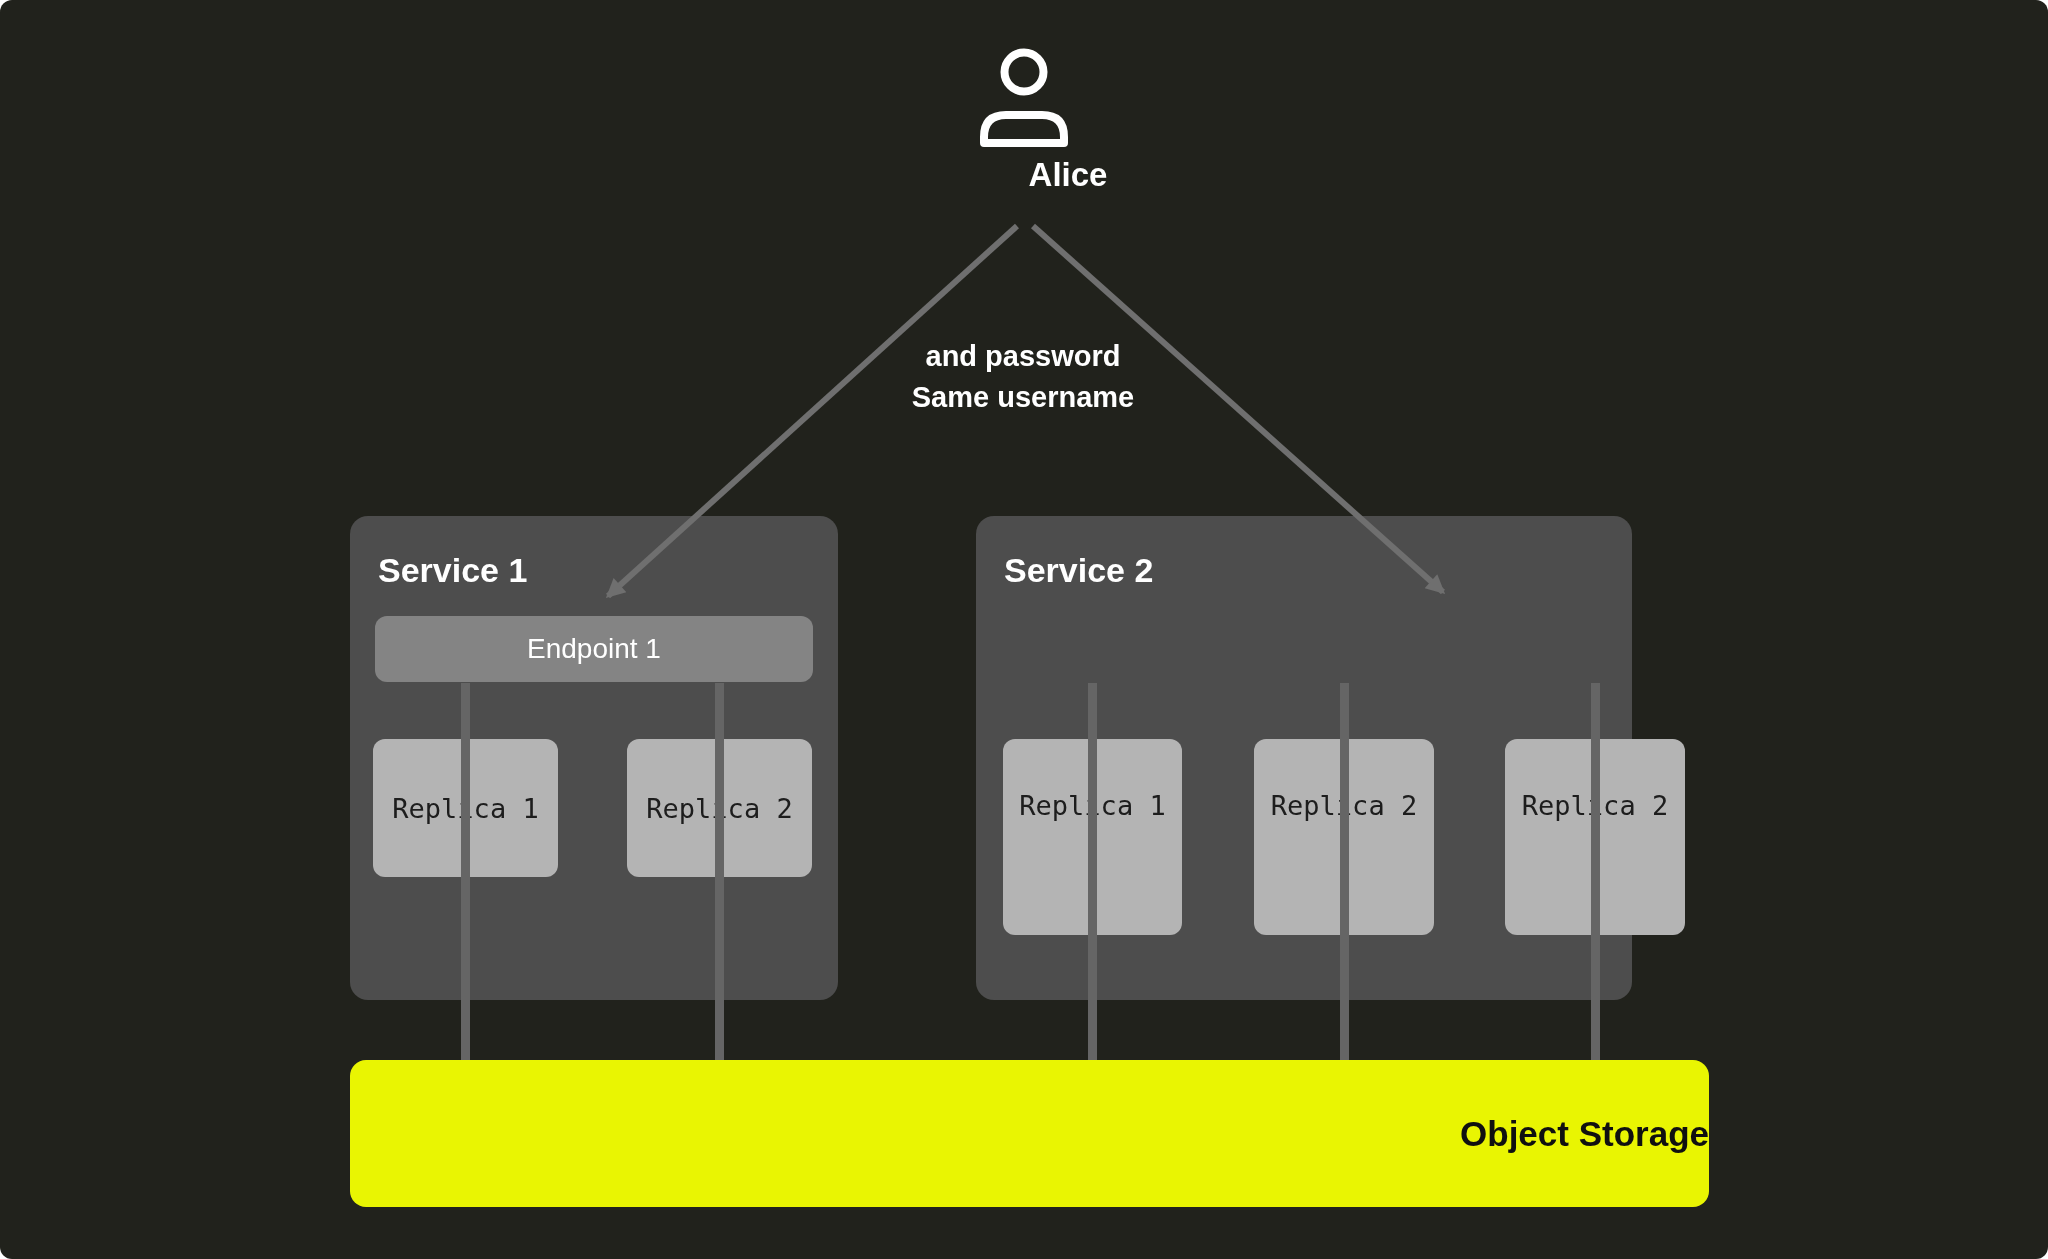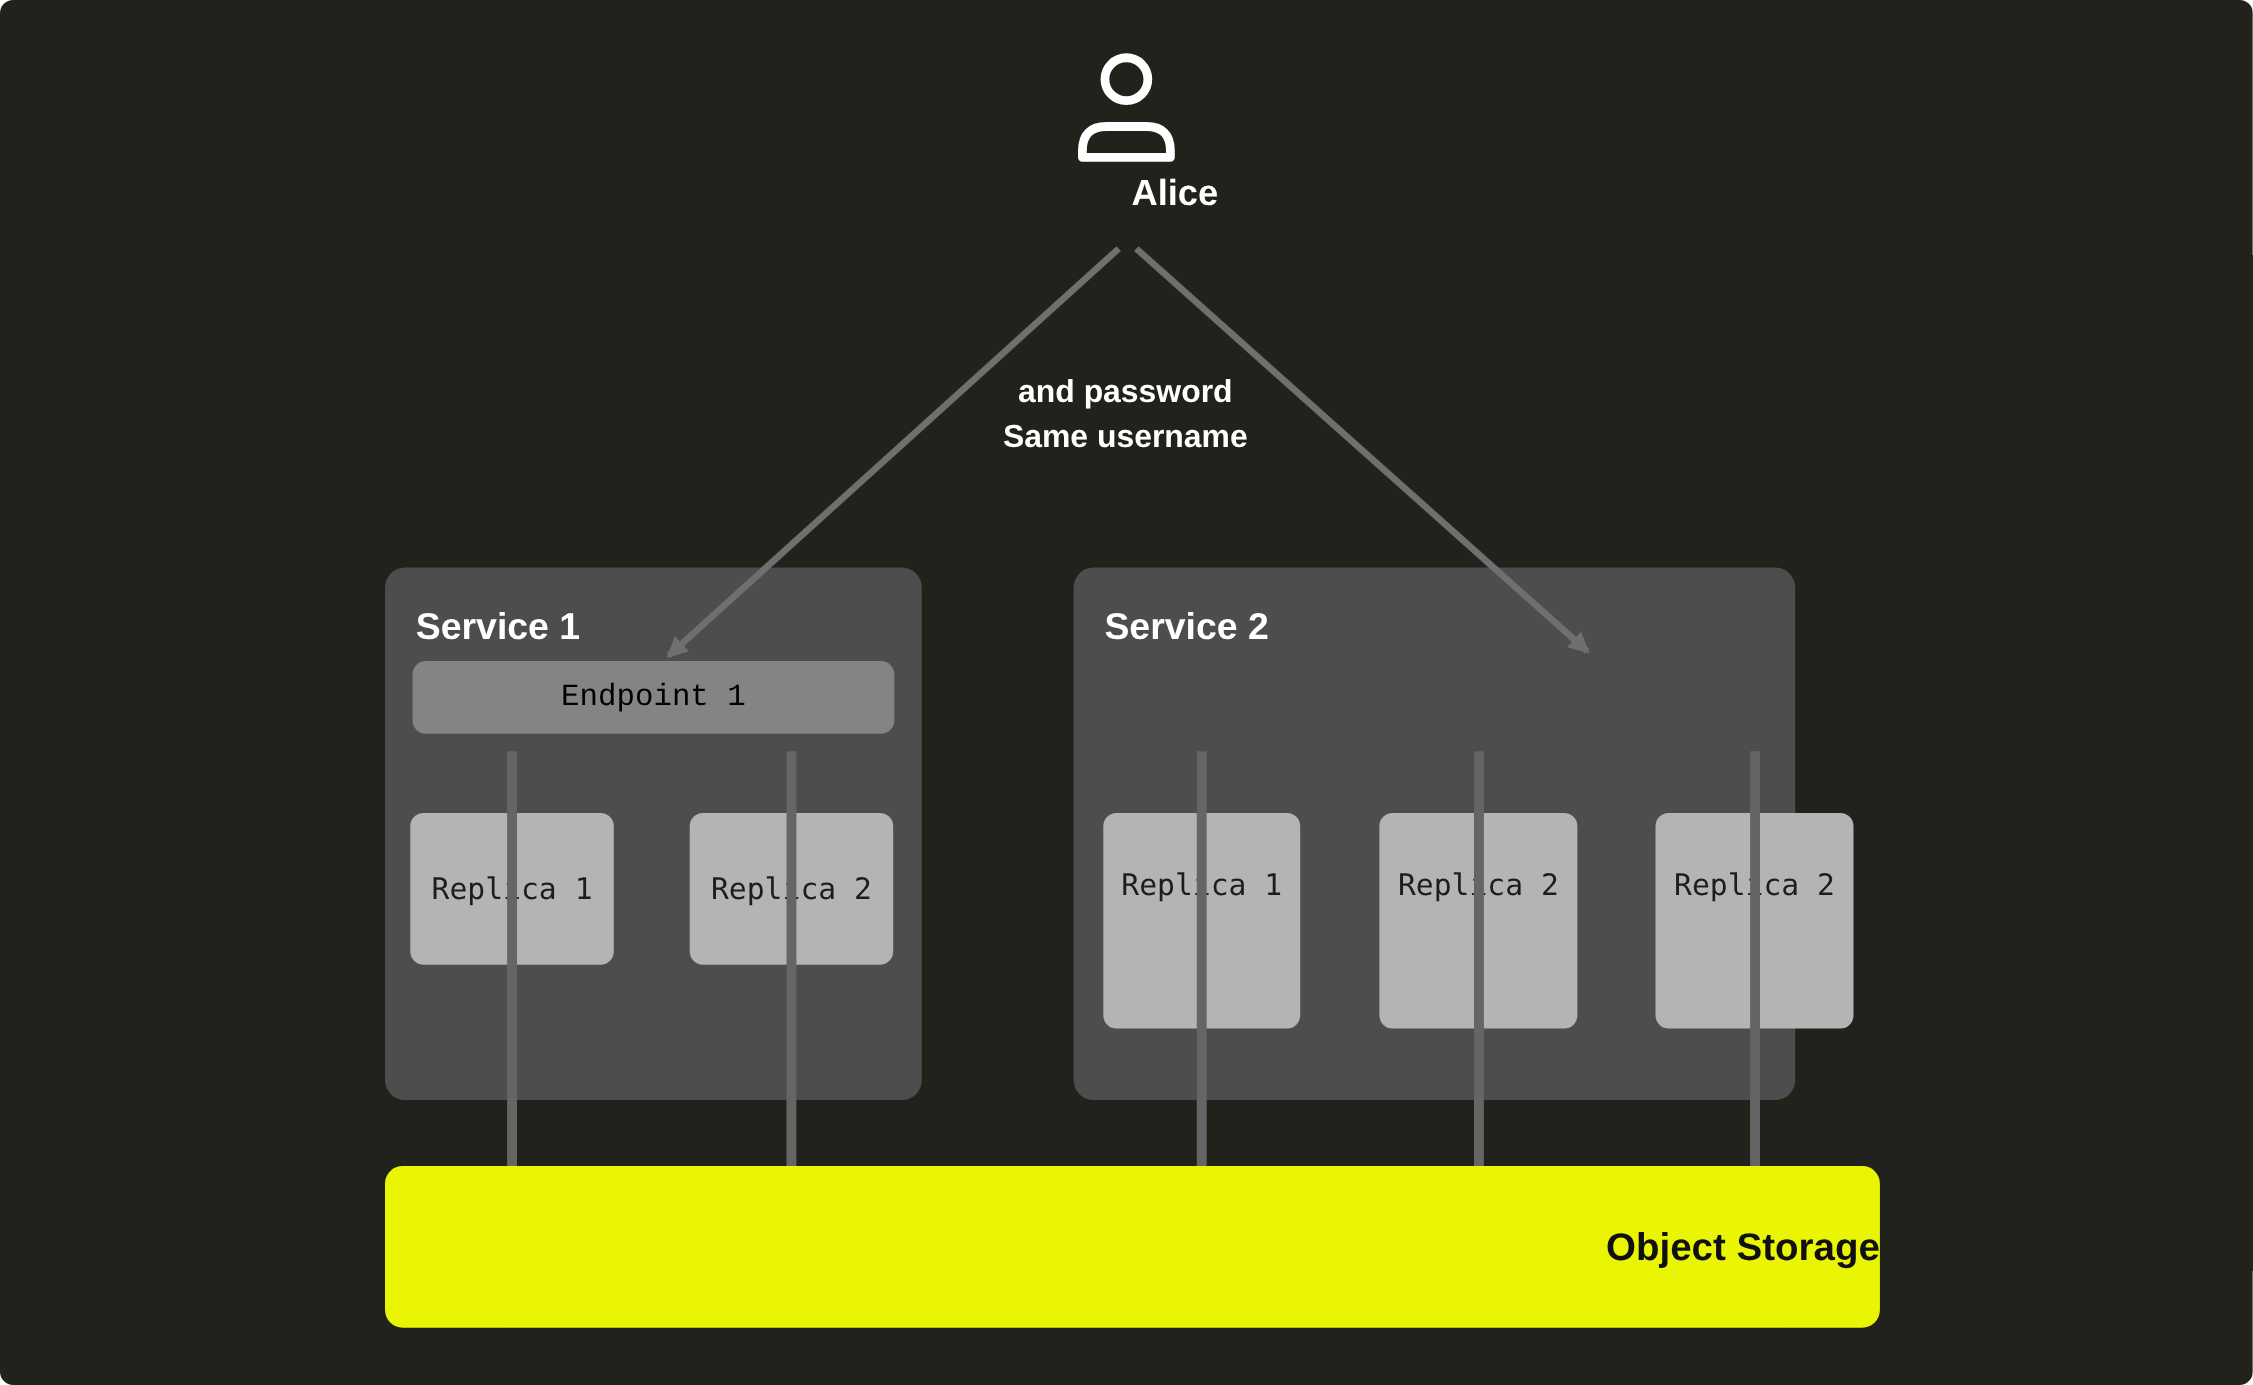--- a/index.html
+++ b/index.html
@@ -77,30 +77,30 @@
     position: absolute;
     left: 28px;
     top: 24px;
     color: #ffffff;
     font-size: 34px;
     font-weight: bold;
     margin-top: 11px;
   }
   .endpoint-bar {
     position: absolute;
-    top: 85px;
+    top: 100px;
     height: 66px;
     background: #848484;
     border-radius: 12px;
     display: flex;
     align-items: center;
     justify-content: center;
-    font-family: Liberation Mono, monospace;
+    font-family: Liberation Sans, sans-serif;
     font-size: 28px;
-    color: #000000;
+    color: #ffffff;
     z-index: 3;
   }
   .service-1 .endpoint-bar { left: 25px; width: 438px; }
   .service-2 .endpoint-bar { left: 26px; width: 683px; }
 
   .replica-box {
     position: absolute;
     top: 223px;
     background: #b4b4b4;
     border-radius: 12px;

